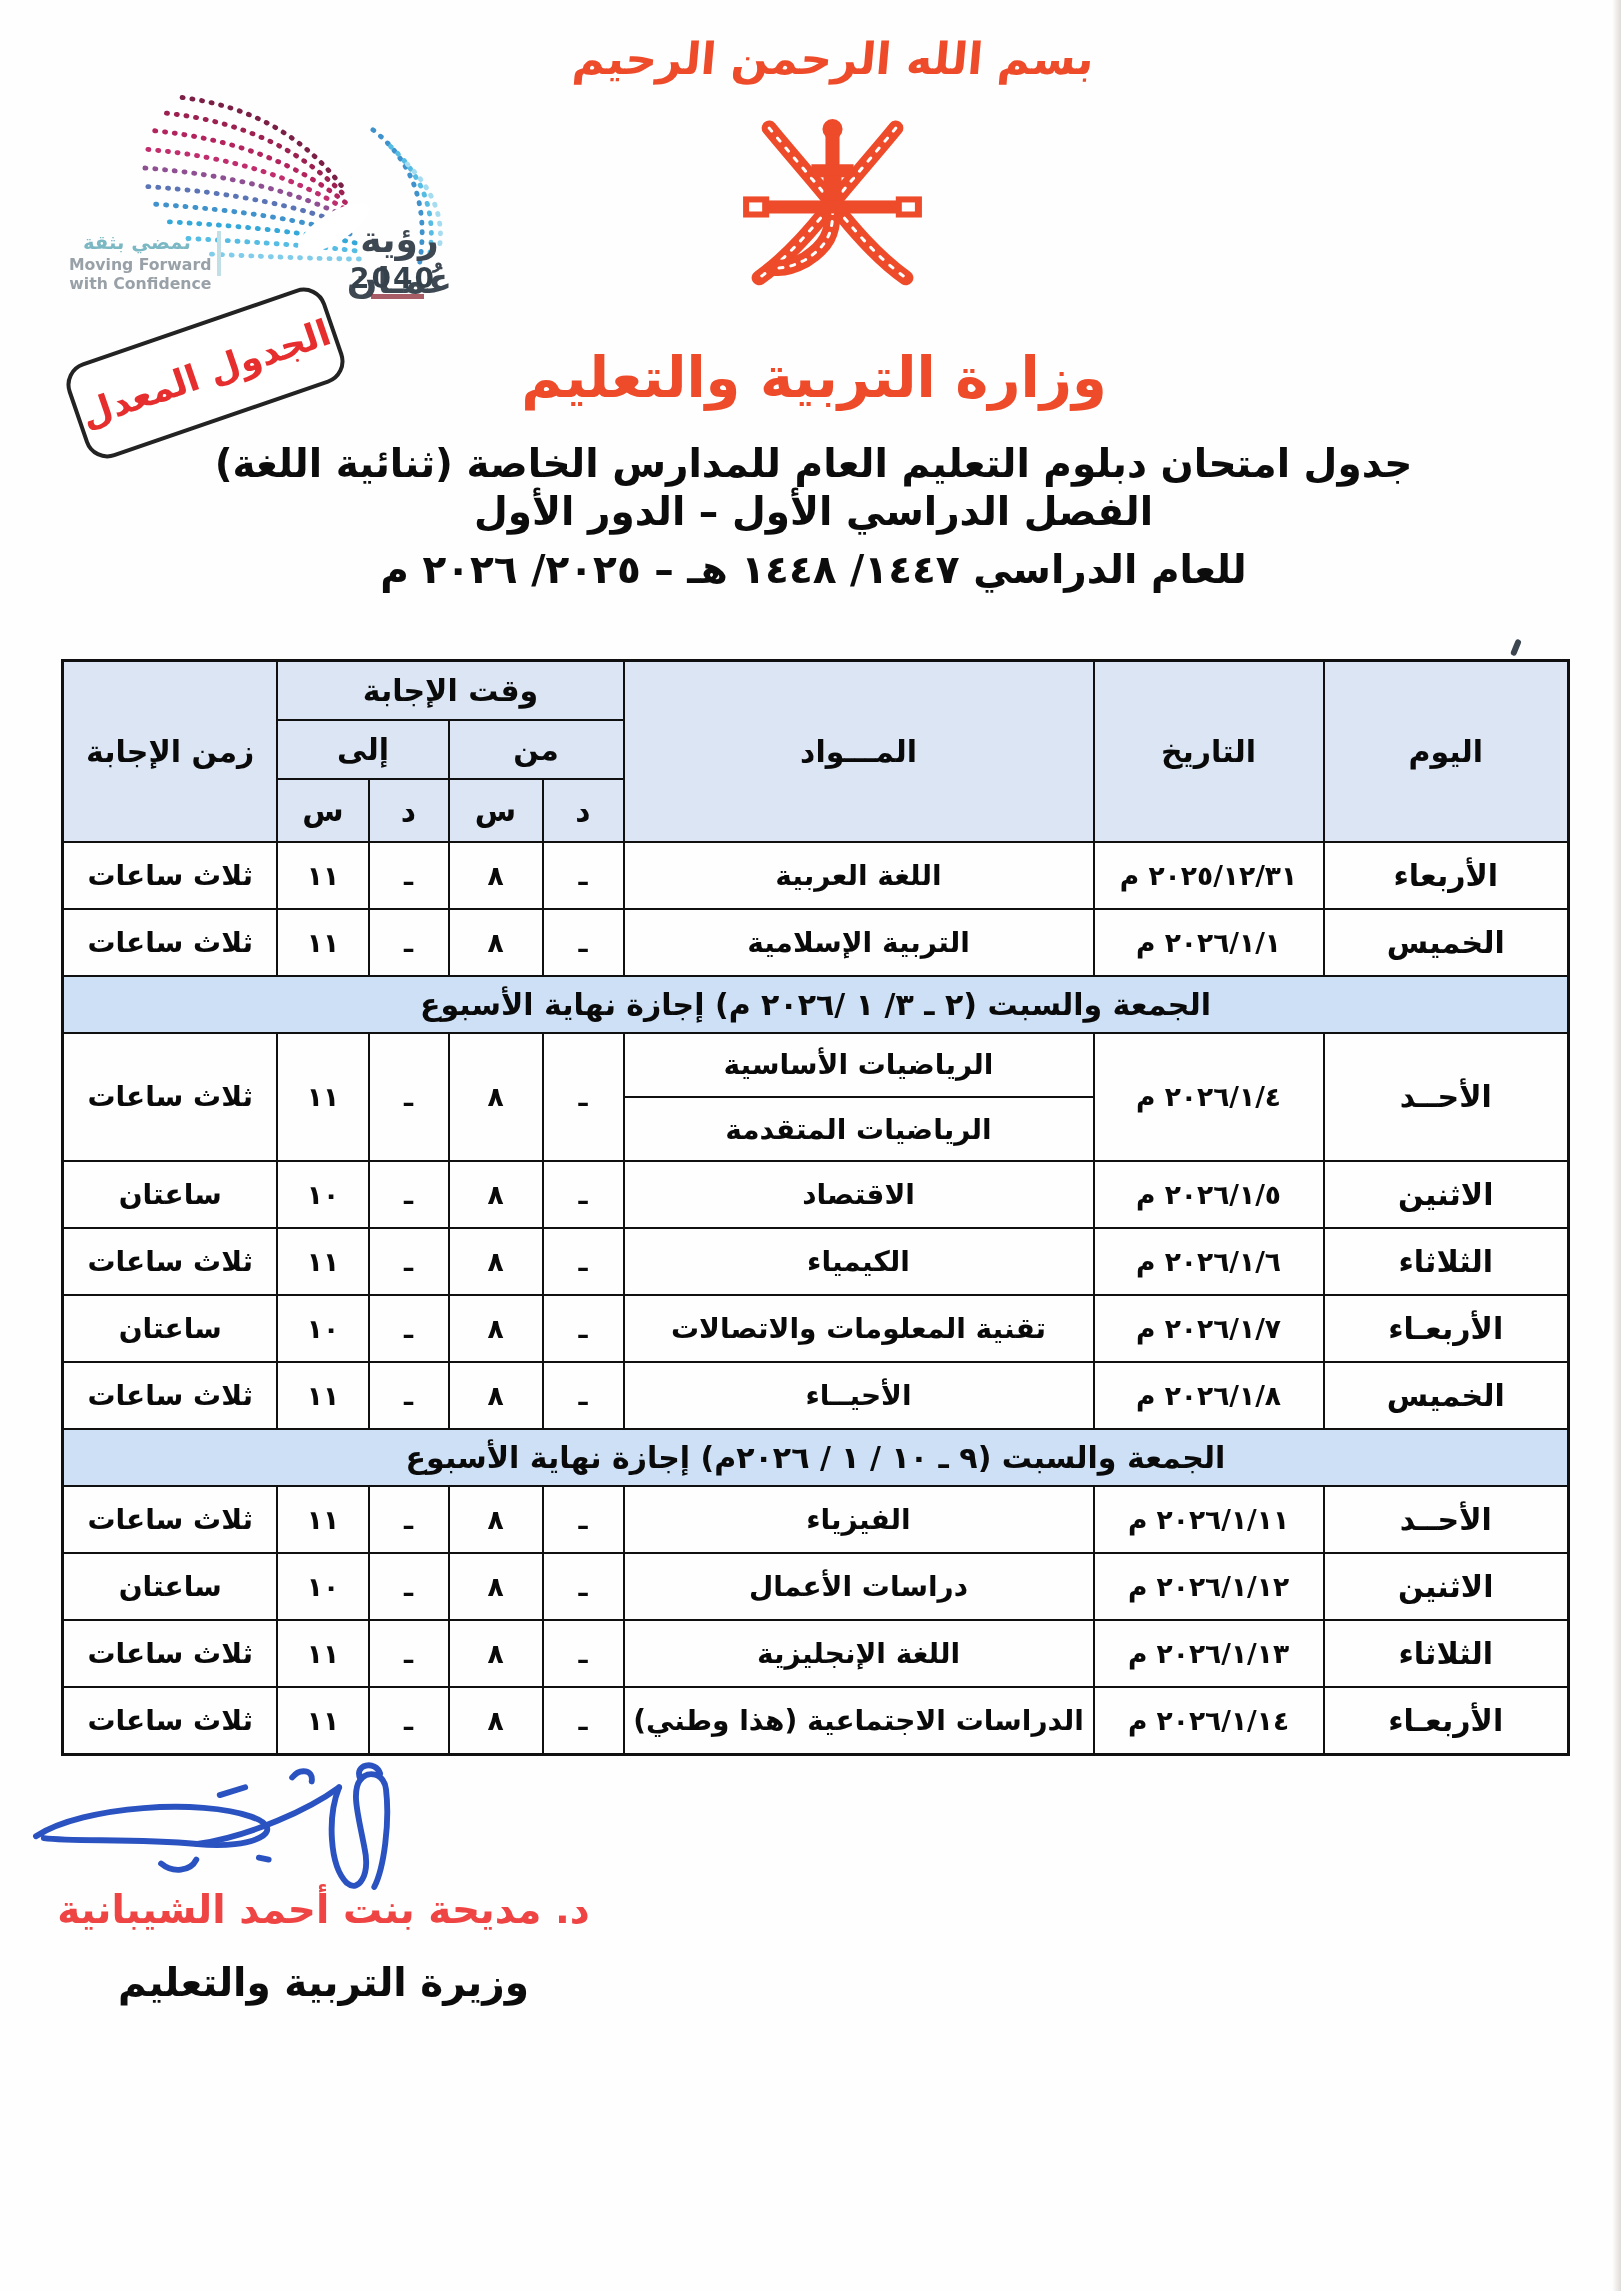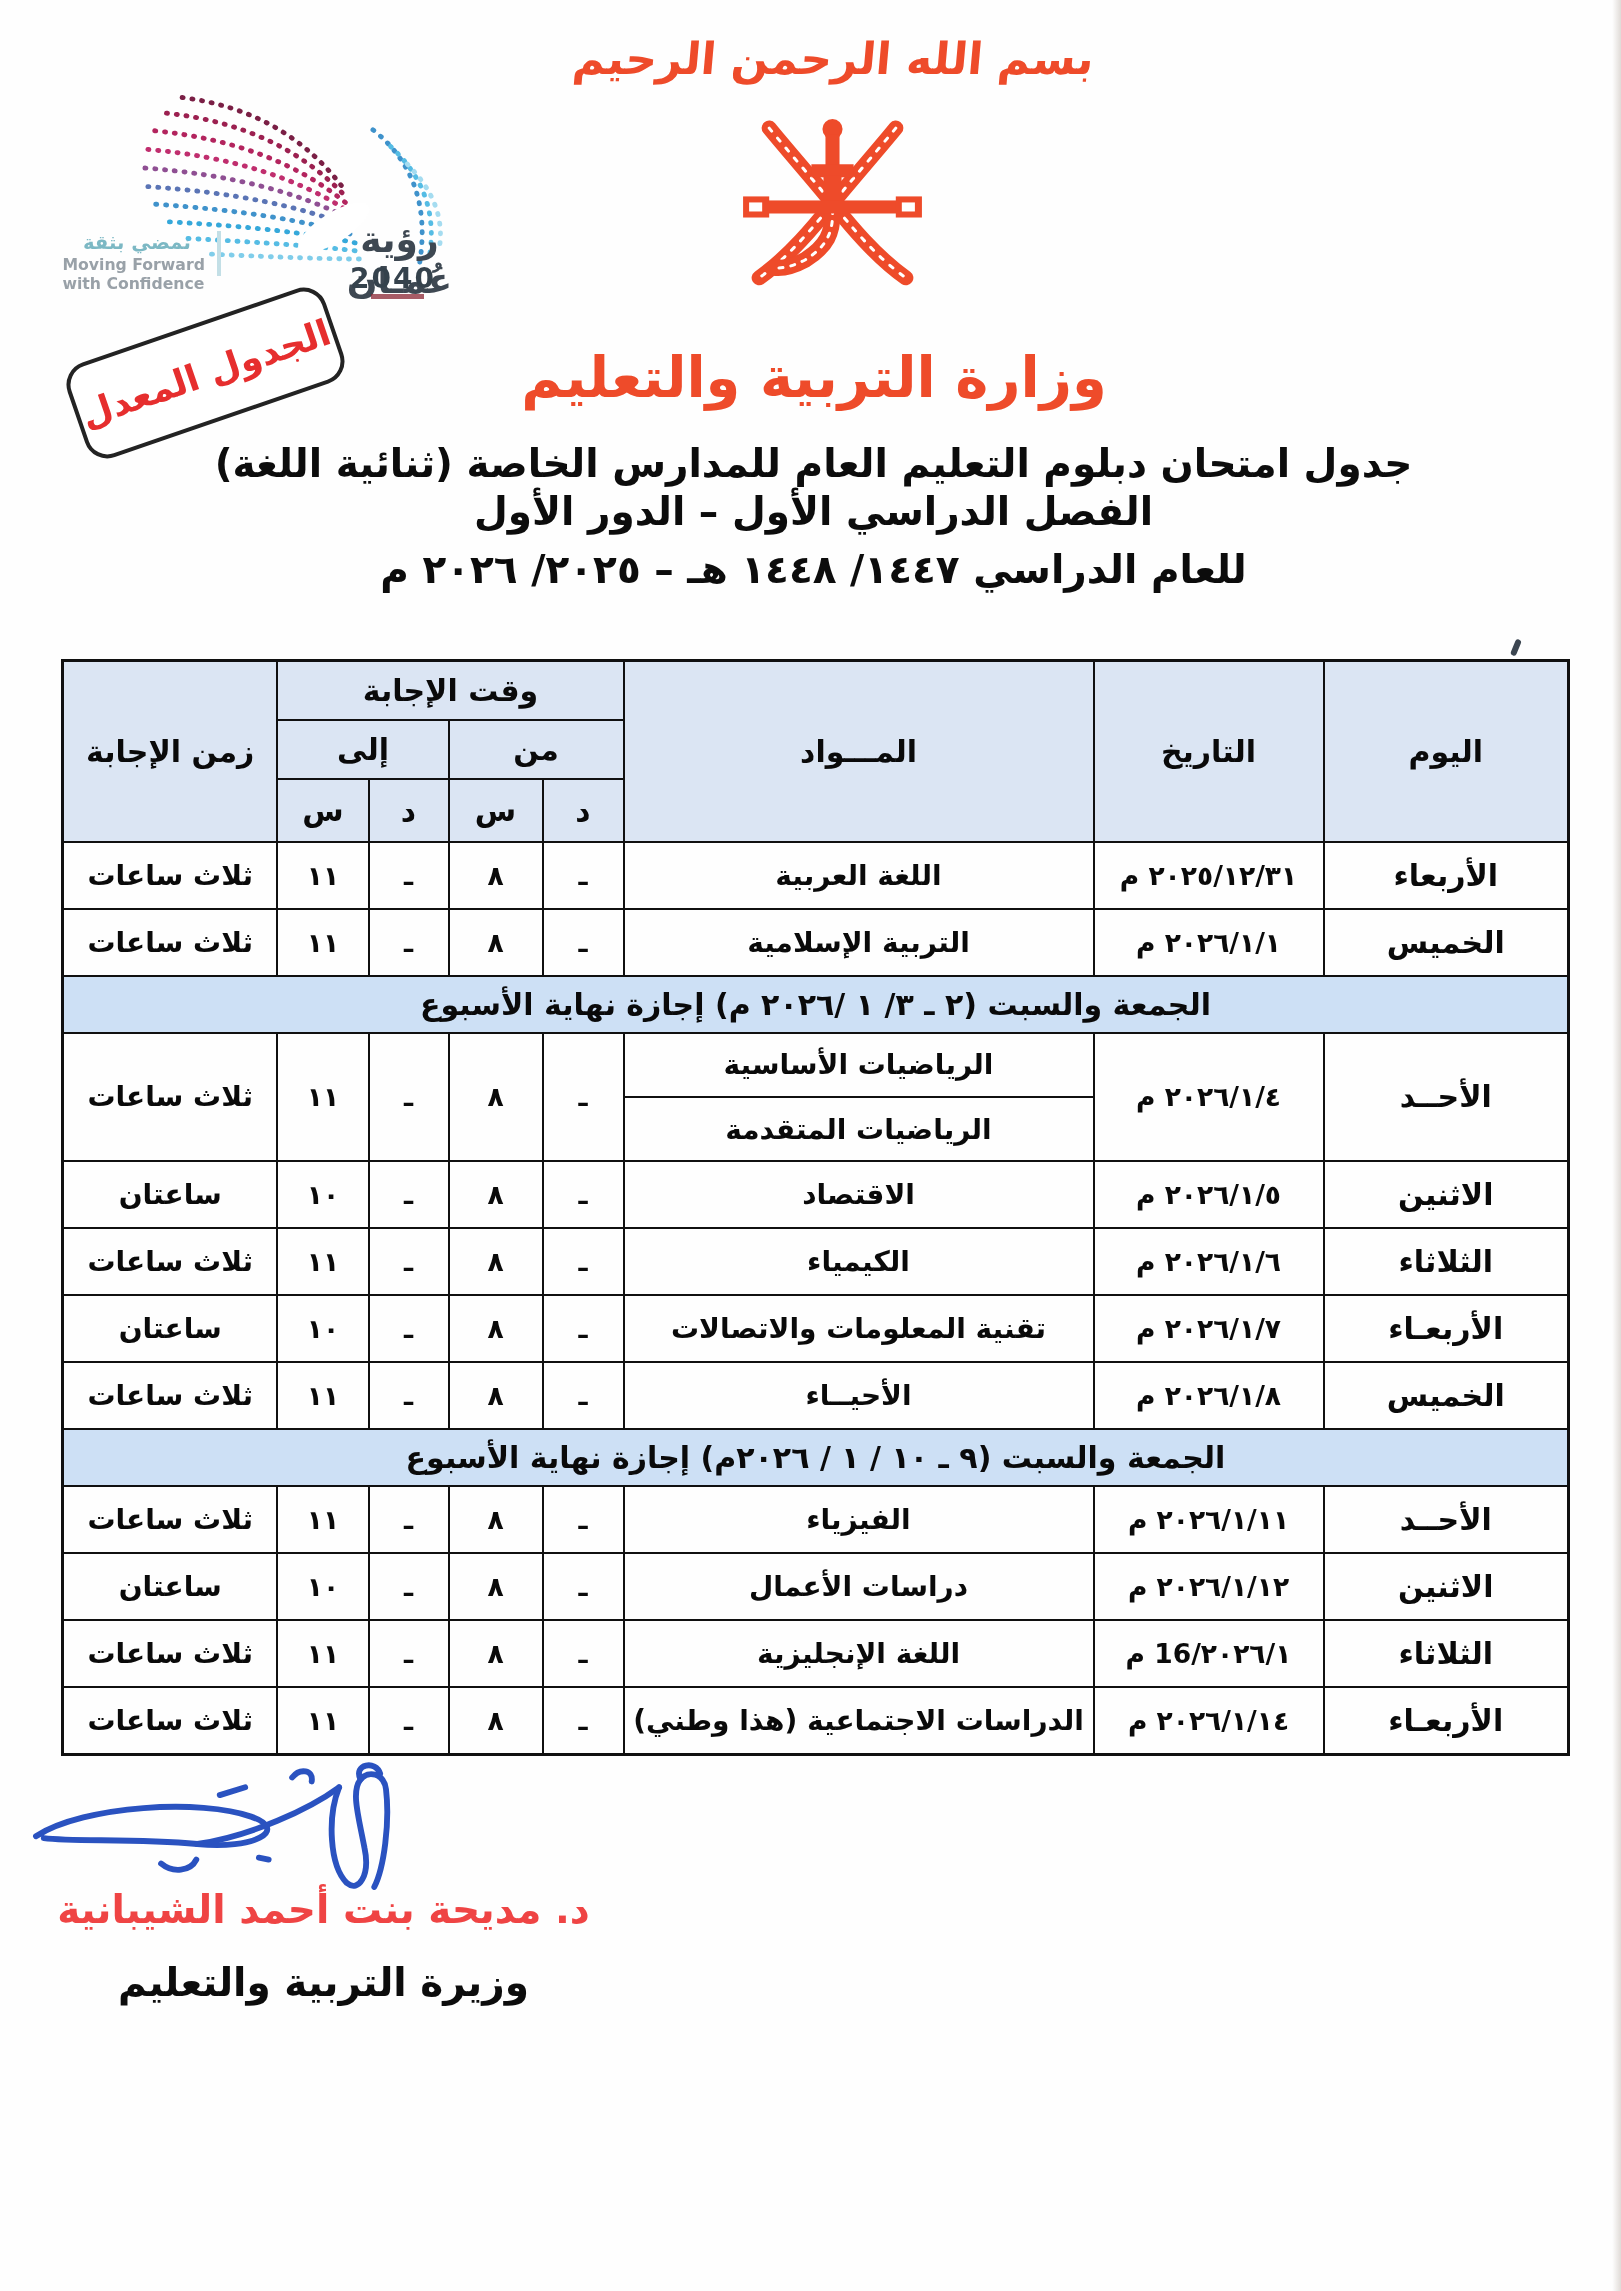--- a/index.html
+++ b/index.html
@@ -25,21 +25,21 @@
   
   .vision-logo{position:absolute;left:35px;top:76px;width:490px;height:230px;}
   .vision-swirl{position:absolute;left:0;top:0;}
   .vision-wordmark{position:absolute;left:274px;top:143px;width:181px;text-align:center;
     color:#3e4852;font-size:36px;font-weight:bold;}
   .vision-year{position:absolute;left:323px;top:186px;width:78px;text-align:left;
     color:#35424c;font-size:28px;font-weight:bold;letter-spacing:2px;}
   .vision-year-sub{position:absolute;left:336px;top:218px;width:53px;height:4.9px;background:#8a2633;opacity:.75;}
   .vision-tagline-ar{position:absolute;left:27.4px;top:155px;width:149px;text-align:center;
     color:#7cb8c4;font-size:19.6px;font-weight:bold;}
-  .vision-tagline-en{position:absolute;left:27.4px;top:180px;width:149px;text-align:left;
+  .vision-tagline-en{position:absolute;left:27.4px;top:180px;width:149px;text-align:right;
     color:#99a1a8;font-size:15.7px;font-weight:bold;line-height:18.6px;direction:ltr;}
   .vision-divider{position:absolute;left:182px;top:155px;width:3.9px;height:45px;background:#c3dfe6;}
 
   
   .stamp{
     position:absolute;left:69px;top:323px;width:265px;height:92px;
     border:4.9px solid #232323;border-radius:23.5px;transform:rotate(-19deg);
     display:flex;align-items:center;justify-content:center;background:rgba(255,255,255,.85);
   }
   .stamp span{color:var(--stamp_red);font-size:36px;font-weight:bold;}
@@ -297,21 +297,21 @@
               <div class="subject-line">دراسات الأعمال</div>
             </td>
             <td class="num-cell">ـ</td>
             <td class="num-cell">٨</td>
             <td class="num-cell">ـ</td>
             <td class="num-cell">١٠</td>
             <td class="duration-cell">ساعتان</td>
           </tr>
           <tr>
             <td class="day-cell">الثلاثاء</td>
-            <td class="date-cell">٢٠٢٦/١/16 م</td>
+            <td class="date-cell">٢٠٢٦/١/١٣ م</td>
             <td class="subject-cell">
               <div class="subject-line">اللغة الإنجليزية</div>
             </td>
             <td class="num-cell">ـ</td>
             <td class="num-cell">٨</td>
             <td class="num-cell">ـ</td>
             <td class="num-cell">١١</td>
             <td class="duration-cell">ثلاث ساعات</td>
           </tr>
           <tr>

